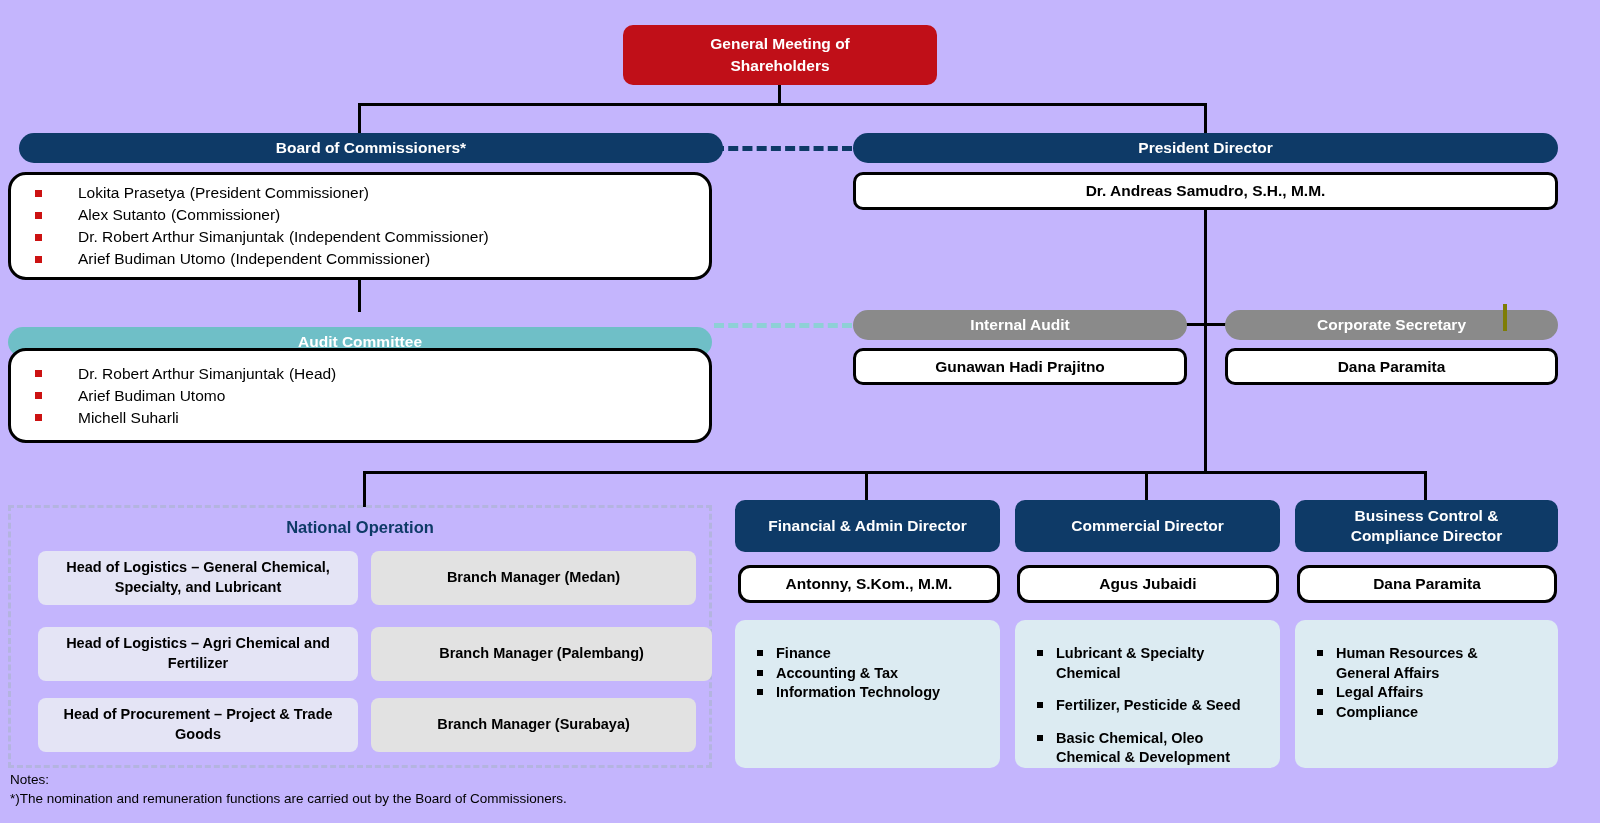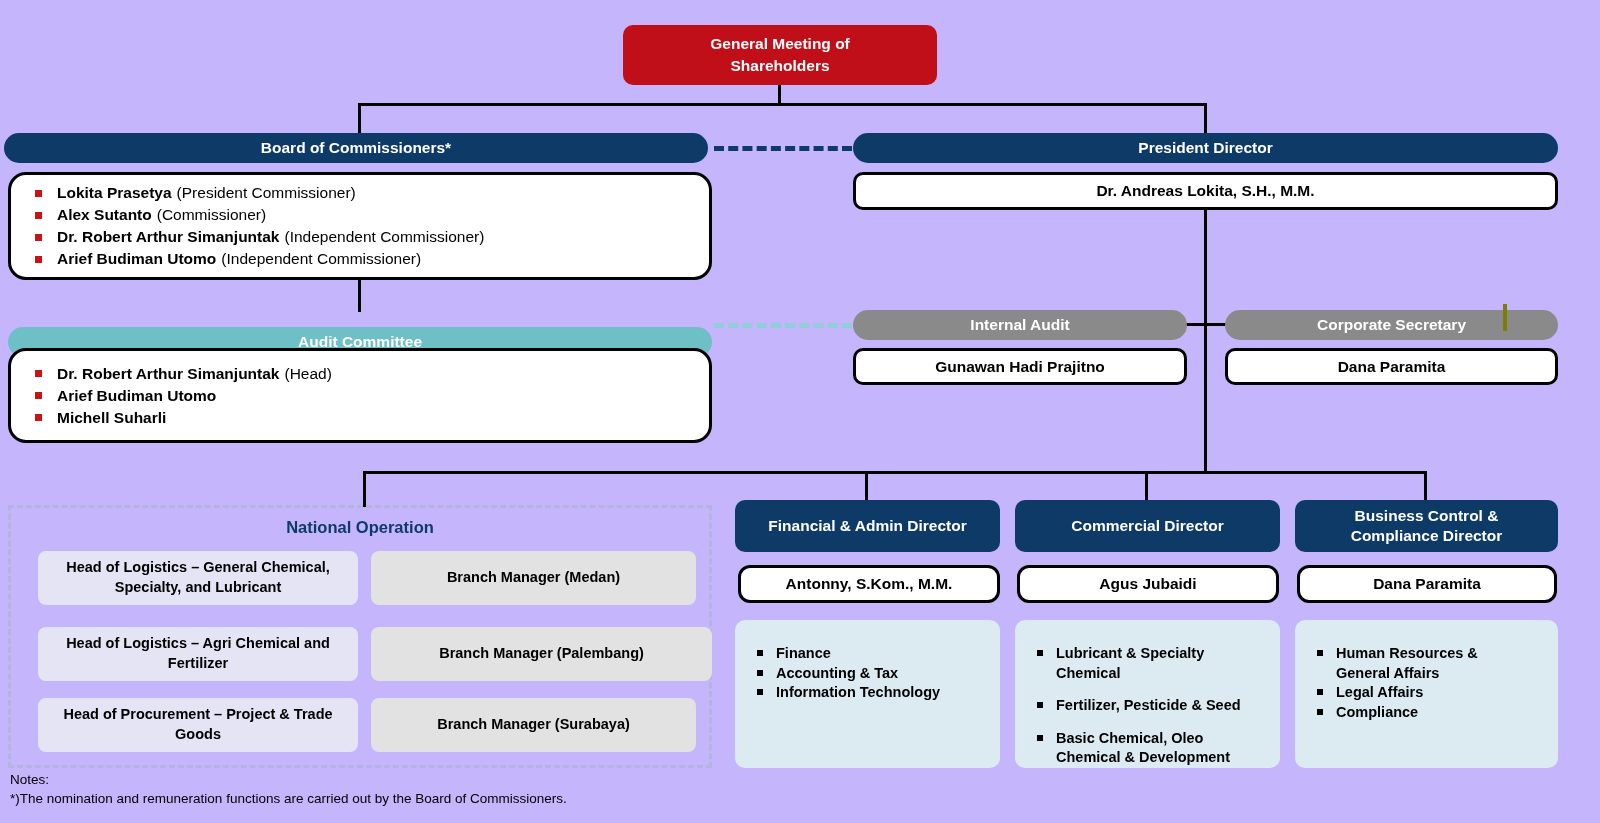--- a/index.html
+++ b/index.html
@@ -25,21 +25,21 @@
   .namebox {
     display:flex; align-items:center; justify-content:center;
     font-weight:bold; font-size:15.5px; border-radius:10px; text-align:center;
   }
   .memberbox {
     border-radius:18px; display:flex; flex-direction:column;
     justify-content:center; gap:4px; padding:8px 10px 8px 24px;
   }
   .member { display:flex; align-items:center; font-size:15.5px; color:#000; }
   .bullet-red { width:7px; height:7px; background:#CC1212; margin-right:15px; flex:none; }
-  .member .nm { font-weight:bold; white-space:pre; }
+  .member .nm { font-weight:normal; white-space:pre;margin-left:21px; }
   .member .rl { margin-left:5px; }
 
   .dirbar {
     position:absolute; height:52px; background:#0E3A67; border-radius:10px;
     color:#fff; font-weight:bold; font-size:15.5px; display:flex;
     align-items:center; justify-content:center; text-align:center;
     line-height:1.3; padding:0 14px;
   }
   .dirname {
     position:absolute; height:38px; background:#fff; border:3px solid #000;
@@ -93,21 +93,21 @@
   <div class="line" style="left:865px; top:471px; width:3px; height:31px;"></div>
   <div class="line" style="left:1145px; top:471px; width:3px; height:31px;"></div>
   <div class="line" style="left:1424px; top:471px; width:3px; height:31px;"></div>
   <div class="dash-navy" style="left:714px; top:146px; width:138px;"></div>
   <div class="dash-teal" style="left:714px; top:323px; width:138px;"></div>
 
   <div class="redbox">
     <span>General Meeting of Shareholders</span>
   </div>
 
-  <div class="bar navy" style="left:4px; top:133px; width:704px;">
+  <div class="bar navy" style="left:19px; top:133px; width:704px;">
     <span>Board of Commissioners*</span>
   </div>
   <div class="whitebox memberbox" style="left:8px; top:172px; width:704px; height:108px;">
     <div class="member">
       <span class="bullet-red"></span>
       <span class="nm">Lokita Prasetya</span>
       <span class="rl">(President Commissioner)</span>
     </div>
     <div class="member">
       <span class="bullet-red"></span>
@@ -123,21 +123,21 @@
       <span class="bullet-red"></span>
       <span class="nm">Arief Budiman Utomo</span>
       <span class="rl">(Independent Commissioner)</span>
     </div>
   </div>
 
   <div class="bar navy" style="left:853px; top:133px; width:705px;">
     <span>President Director</span>
   </div>
   <div class="whitebox namebox" style="left:853px; top:172px; width:705px; height:38px;">
-    <span>Dr. Andreas Lokita, S.H., M.M.</span>
+    <span>Dr. Andreas Samudro, S.H., M.M.</span>
   </div>
 
   <div class="bar teal" style="left:8px; top:310px; width:704px;margin-top:17px;">
     <span>Audit Committee</span>
   </div>
   <div class="whitebox memberbox" style="left:8px; top:348px; width:704px; height:95px;">
     <div class="member">
       <span class="bullet-red"></span>
       <span class="nm">Dr. Robert Arthur Simanjuntak</span>
       <span class="rl">(Head)</span>

